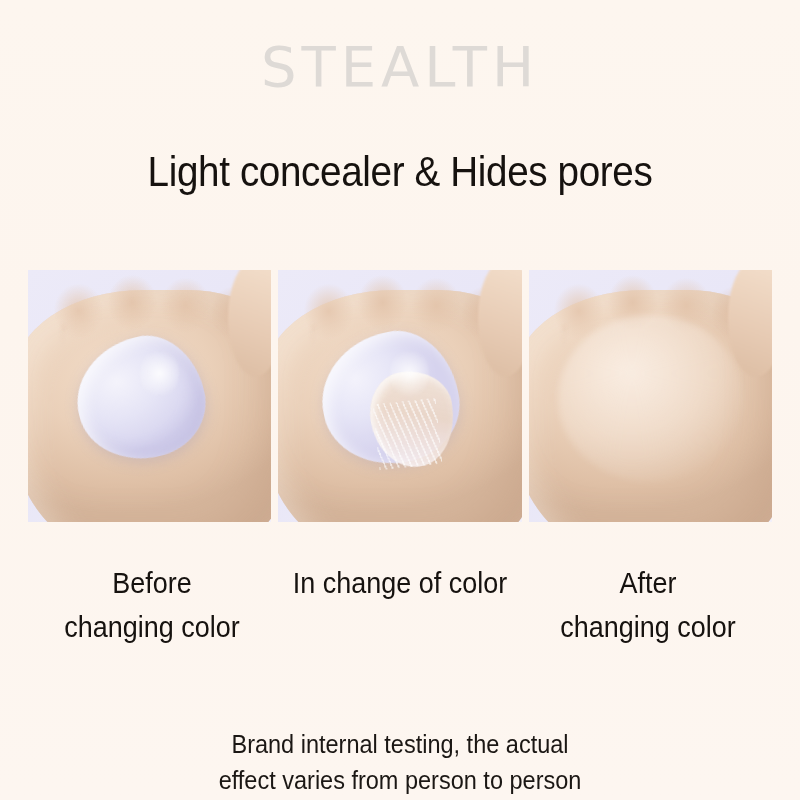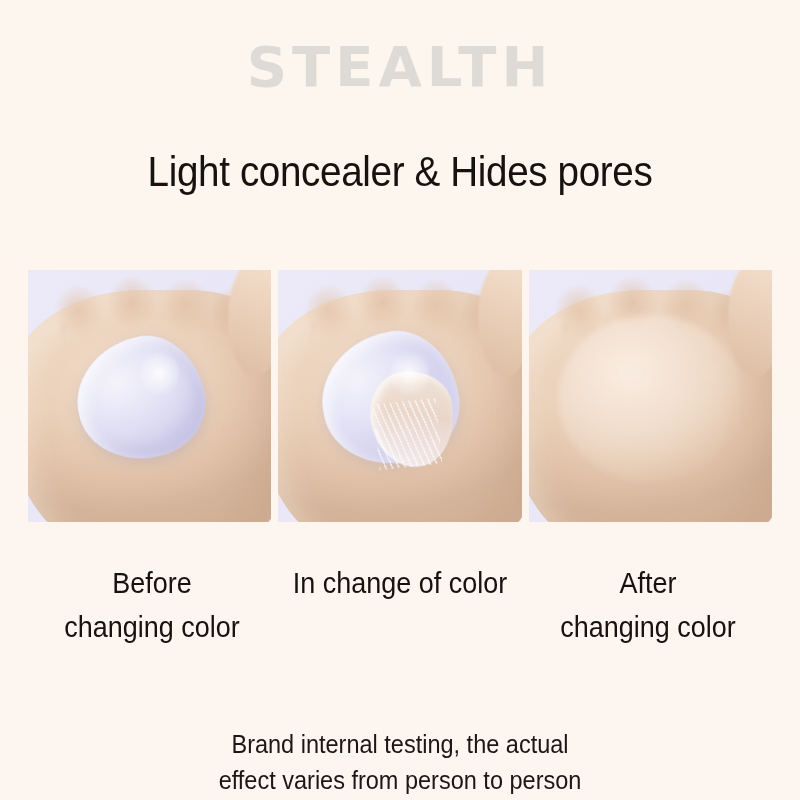--- a/index.html
+++ b/index.html
@@ -23,21 +23,21 @@
 
   
   .watermark {
     position: absolute;
     top: 36px;
     left: 0;
     width: 800px;
     text-align: center;
     font-family: "DejaVu Sans", sans-serif;
     font-size: 56px;
-    font-weight: 700;
+    font-weight: 400;
     letter-spacing: 5px;
     color: #dedad6;
     line-height: 1.1;
     -webkit-font-smoothing: antialiased;
     user-select: none;
   }
 
   
   .headline {
     position: absolute;

